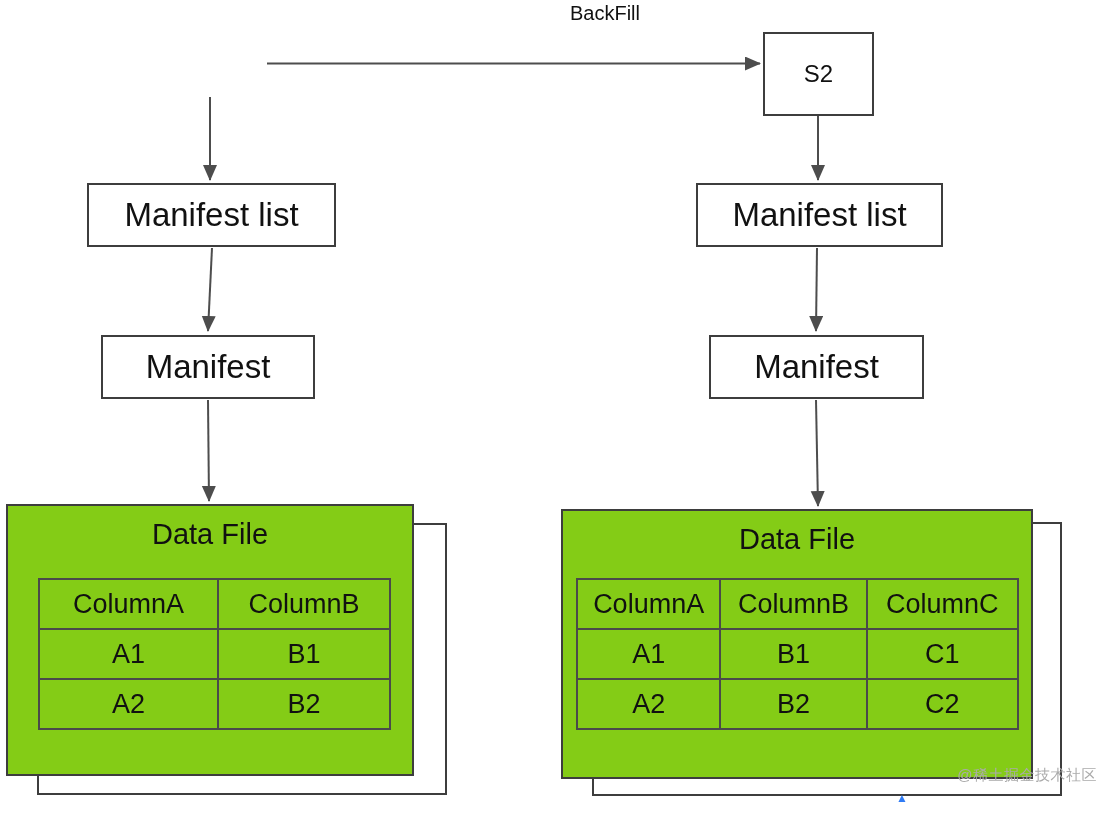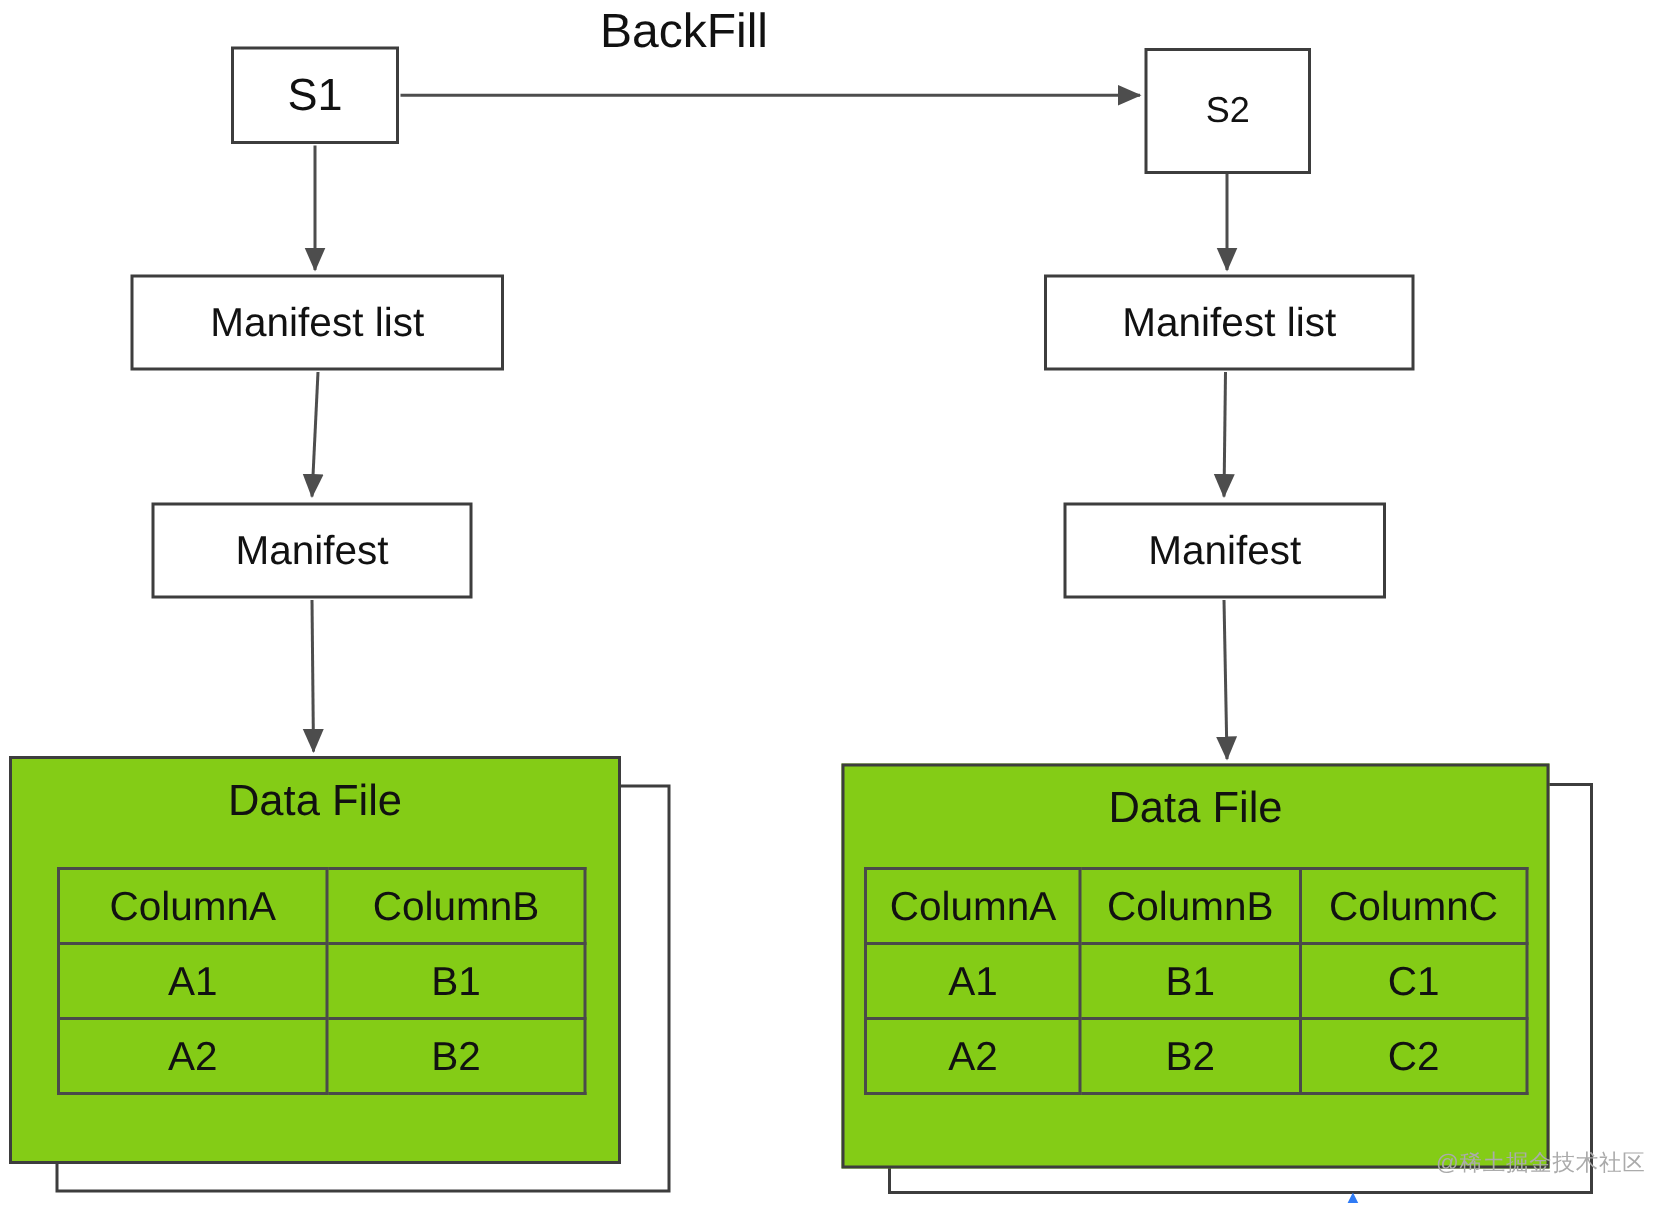--- a/index.html
+++ b/index.html
@@ -24,37 +24,37 @@
     pointer-events: none;
   }
   .node {
     position: absolute;
     box-sizing: border-box;
     background: #ffffff;
     border: 2px solid var(--box-border, #3d3d3d);
     display: flex;
     align-items: center;
     justify-content: center;
-    font-size: 27px;
+    font-size: 33px;
     color: #111111;
     z-index: 2;
     white-space: nowrap;
   }
   .node-s1 { left: 154px; top: 31px;  width: 112px; height: 65px; font-size: 30px; }
   .node-s2 { left: 763px; top: 32px;  width: 111px; height: 84px; font-size: 24px; }
   .node-ml-left  { left: 87px;  top: 183px; width: 249px; height: 64px; }
   .node-ml-right { left: 696px; top: 183px; width: 247px; height: 64px; }
   .node-m-left   { left: 101px; top: 335px; width: 214px; height: 64px; }
   .node-m-right  { left: 709px; top: 335px; width: 215px; height: 64px; }
 
   .title {
     position: absolute;
     left: 400px; top: 2px; width: 240px;
-    text-align: left;
-    font-size: 32px;
+    text-align: right;
+    font-size: 20px;
     color: #111111;
     z-index: 2;
   }
 
   .stack-back {
     position: absolute;
     box-sizing: border-box;
     background: #ffffff;
     border: 2px solid var(--box-border, #3d3d3d);
     z-index: 2;
@@ -131,21 +131,20 @@
     <line x1="210" y1="97" x2="210" y2="180" stroke="#4d4d4d" stroke-width="2" marker-end="url(#ah)"></line>
     <line x1="212" y1="248" x2="208" y2="331" stroke="#4d4d4d" stroke-width="2" marker-end="url(#ah)"></line>
     <line x1="208" y1="400" x2="209" y2="501" stroke="#4d4d4d" stroke-width="2" marker-end="url(#ah)"></line>
     <line x1="818" y1="97" x2="818" y2="180" stroke="#4d4d4d" stroke-width="2" marker-end="url(#ah)"></line>
     <line x1="817" y1="248" x2="816" y2="331" stroke="#4d4d4d" stroke-width="2" marker-end="url(#ah)"></line>
     <line x1="816" y1="400" x2="818" y2="506" stroke="#4d4d4d" stroke-width="2" marker-end="url(#ah)"></line>
   </svg>
 
   <div class="title">BackFill</div>
 
-  <div class="node node-s1">S1</div>
   <div class="node node-s2">S2</div>
 
   <div class="node node-ml-left">Manifest list</div>
   <div class="node node-ml-right">Manifest list</div>
 
   <div class="node node-m-left">Manifest</div>
   <div class="node node-m-right">Manifest</div>
 
   <div class="stack-back stack-back-left"></div>
   <div class="stack-front stack-front-left">

